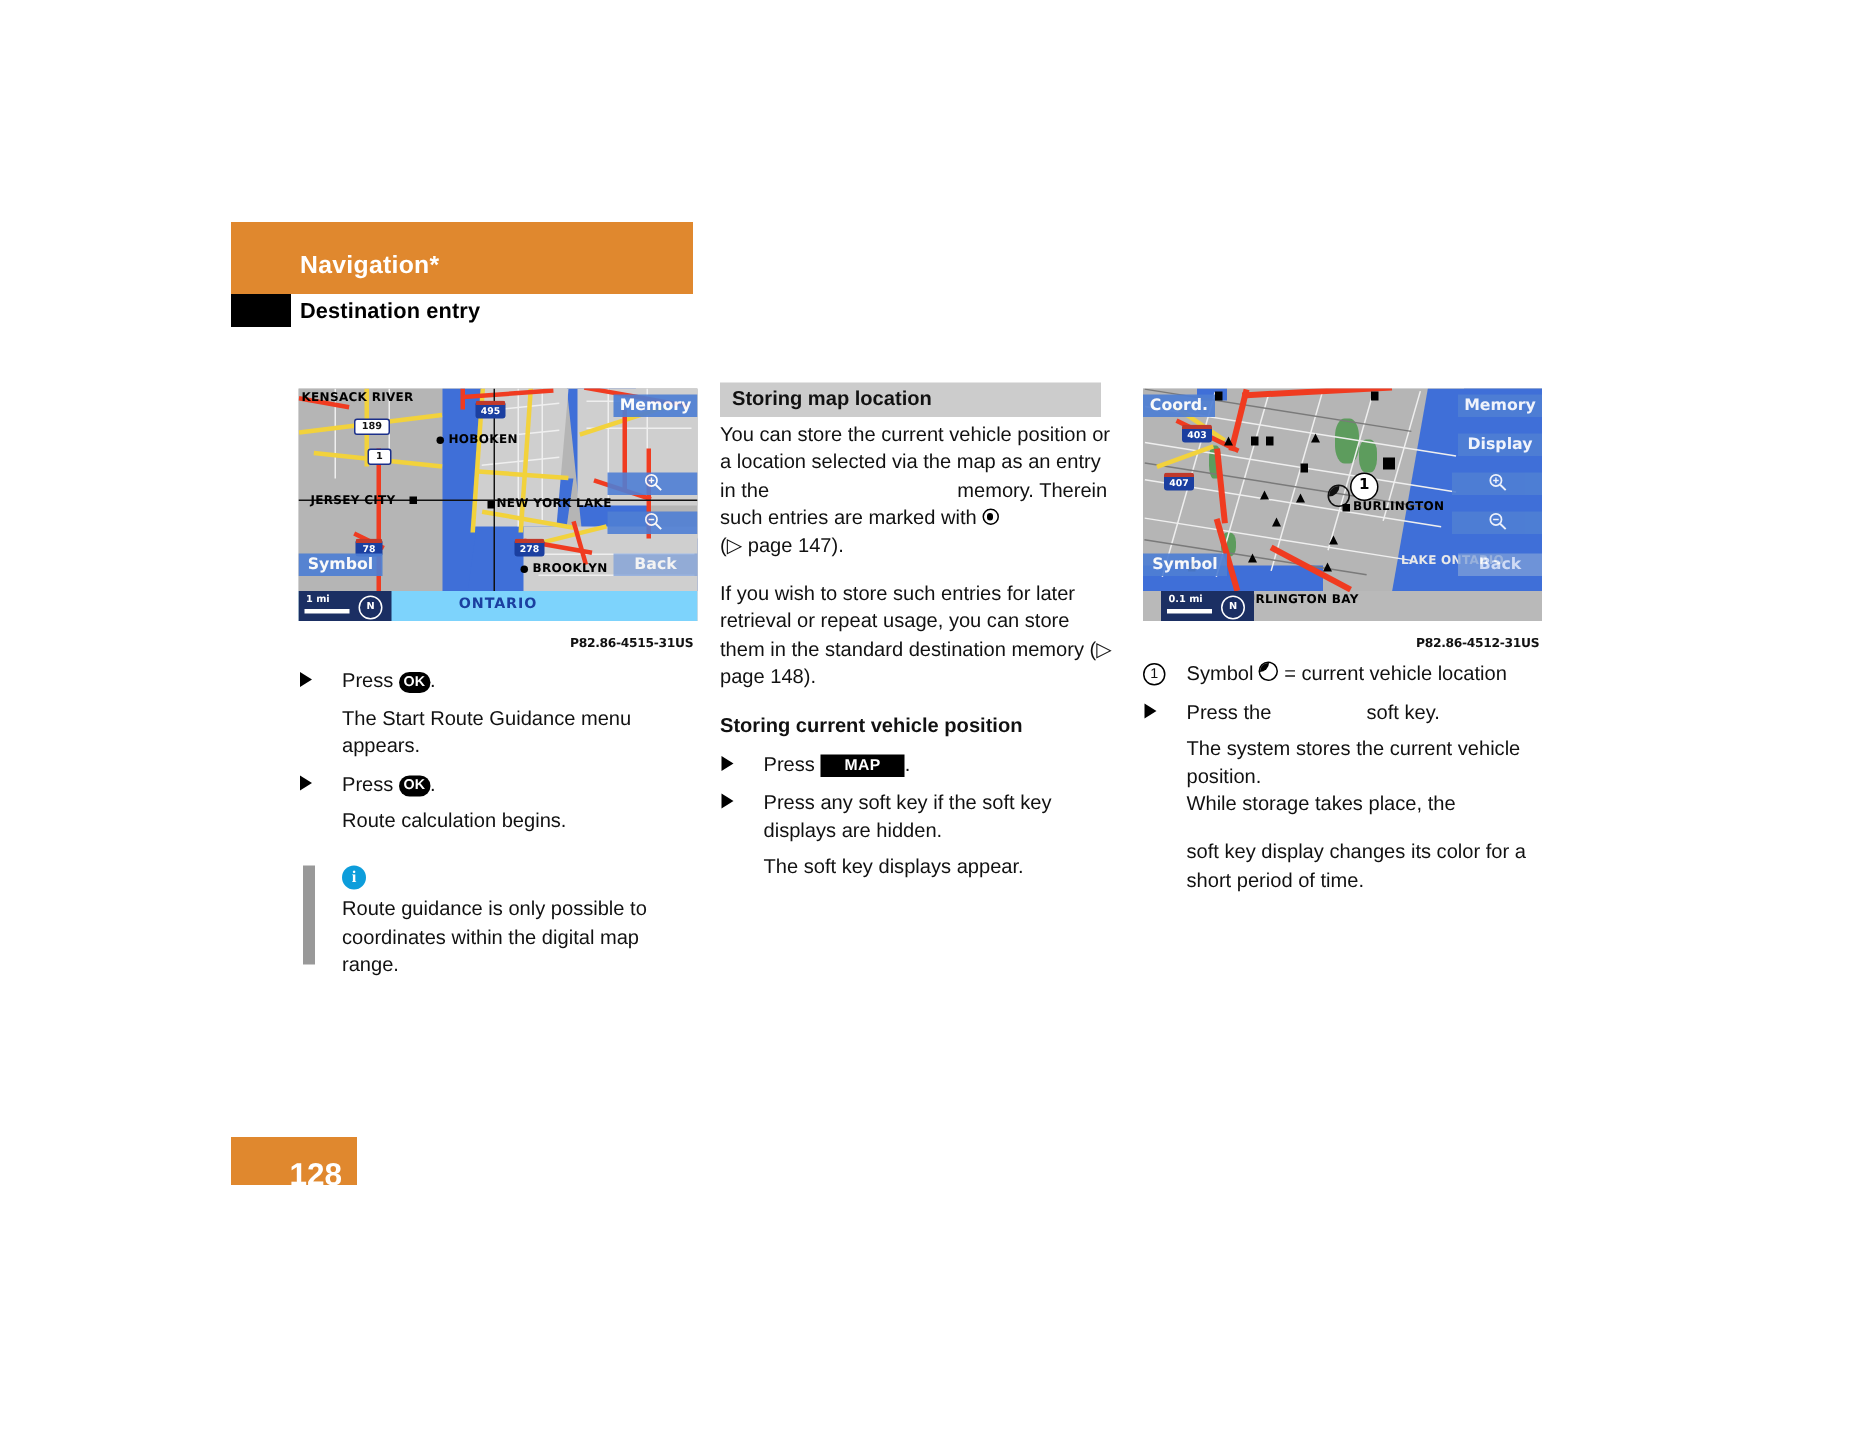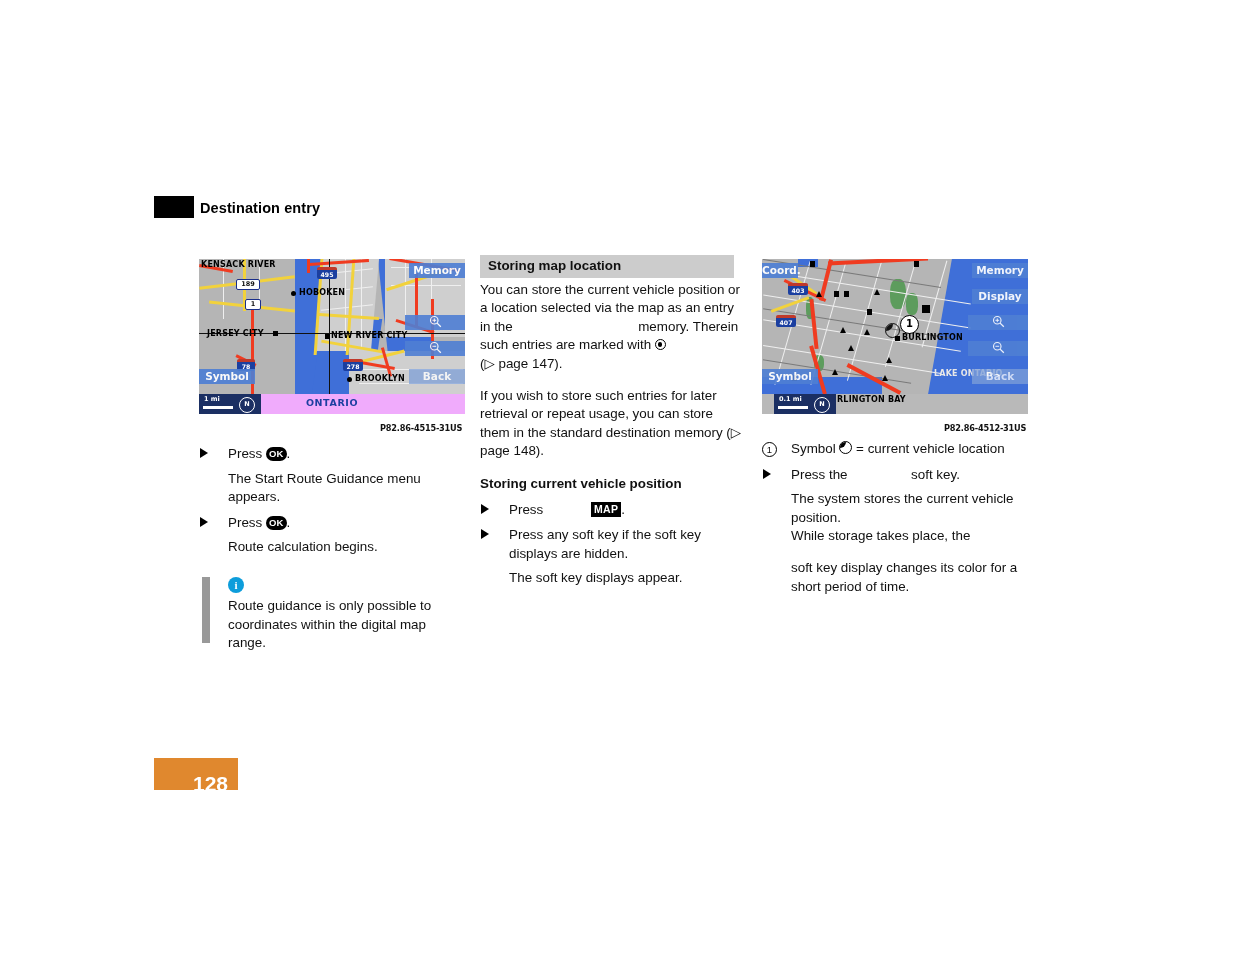--- a/index.html
+++ b/index.html
@@ -62,21 +62,21 @@
 
   
   .key-ok{
     display:inline-block;background:#000;color:#fff;border-radius:7px;
     font-size:9.5px;font-weight:bold;line-height:12px;
     padding:1px 3px 1px 3px;vertical-align:1px;letter-spacing:.2px;
   }
   .key-map{
     display:inline-block;background:#000;color:#fff;
     font-size:10.5px;font-weight:bold;line-height:13px;
-    padding:1px 3px;vertical-align:1px;letter-spacing:.3px;margin-left:44px;
+    padding:1px 16px;vertical-align:1px;letter-spacing:.3px;
   }
   .bullseye{
     display:inline-block;width:9px;height:9px;border-radius:50%;
     border:1.6px solid #000;background:#fff;position:relative;vertical-align:-1px;
   }
   .bullseye::after{
     content:"";position:absolute;left:1.6px;top:1.6px;width:4.6px;height:4.6px;
     border-radius:50%;background:#000;
   }
   .softkey-gap{display:inline-block;width:56px;}
@@ -146,21 +146,21 @@
     position:absolute;background:#4f7fd4;color:#fff;
     font-size:10.5px;font-weight:bold;font-family:"DejaVu Sans",sans-serif;
     text-align:center;line-height:15px;height:15px;opacity:.92;
   }
   .sk-dim{background:#7e9fd8;opacity:.75;}
   .skz{
     position:absolute;background:#4f7fd4;opacity:.9;height:15px;width:60px;
     color:#fff;font-size:11px;text-align:center;line-height:15px;
   }
   .botbar{
-    position:absolute;left:0;bottom:0;width:266px;height:20px;background:#f0abfc;
+    position:absolute;left:0;bottom:0;width:266px;height:20px;background:#7dd3fc;
   }
   .botbar .street{
     position:absolute;left:0;right:0;top:3px;text-align:center;
     color:#1b3fa0;font-size:9.5px;font-weight:bold;font-family:"DejaVu Sans",sans-serif;
     letter-spacing:.6px;
   }
   .scalebox{position:absolute;left:0;top:0;width:62px;height:20px;background:#1b2f63;}
   .scalebox .mi{
     position:absolute;left:5px;top:1px;color:#fff;font-size:6.5px;font-weight:bold;
     font-family:"DejaVu Sans",sans-serif;
@@ -190,20 +190,23 @@
     border-bottom-right-radius:9px;
   }
   .xhair-h{position:absolute;height:1px;background:#111;}
   .xhair-v{position:absolute;width:1px;background:#111;}
 </style>
 </head>
 <body>
 
 <div class="page">
 
+  <div class="hdr-orange">
+    <div class="ttl">Navigation*</div>
+  </div>
   <div class="hdr-black"></div>
   <div class="hdr-sub">Destination entry</div>
 
   <div class="shot shotL">
     <div class="mapbg">
 
       <div class="land" style="left:0;top:0;width:266px;height:135px;"></div>
 
       <div class="water" style="left:96px;top:0;width:26px;height:135px;"></div>
       <div class="water" style="left:118px;top:60px;width:60px;height:75px;transform:skewX(-8deg);"></div>
@@ -259,21 +262,21 @@
       <div class="shield" style="left:46px;top:40px;width:14px;">1</div>
       <div class="shield-i" style="left:38px;top:100px;width:18px;">78</div>
       <div class="shield-i" style="left:144px;top:100px;width:20px;">278</div>
 
       <div class="citylbl" style="left:2px;top:1px;">KENSACK RIVER</div>
       <div class="citydot" style="left:92px;top:32px;"></div>
       <div class="citylbl" style="left:100px;top:29px;">HOBOKEN</div>
       <div class="citylbl" style="left:8px;top:70px;">JERSEY CITY</div>
       <div class="citysq" style="left:74px;top:72px;"></div>
       <div class="citysq" style="left:126px;top:75px;"></div>
-      <div class="citylbl" style="left:132px;top:72px;">NEW RIVER CITY</div>
+      <div class="citylbl" style="left:132px;top:72px;">NEW YORK LAKE</div>
       <div class="citydot" style="left:148px;top:118px;"></div>
       <div class="citylbl" style="left:156px;top:115px;">BROOKLYN</div>
 
       <div class="sk" style="left:210px;top:4px;width:56px;">Memory</div>
       <div class="sk" style="left:0px;top:110px;width:56px;">Symbol</div>
       <div class="sk sk-dim" style="left:210px;top:110px;width:56px;">Back</div>
       <div class="skz" style="left:206px;top:56px;">
         <svg width="13" height="13" viewBox="0 0 16 16" style="vertical-align:-2px">
           <circle cx="6.5" cy="6.5" r="4.6" fill="none" stroke="#fff" stroke-width="1.4"></circle>
           <line x1="10" y1="10" x2="14.5" y2="14.5" stroke="#fff" stroke-width="1.6"></line>
@@ -356,21 +359,21 @@
       <div class="poi" style="left:160px;top:46px;width:8px;height:8px;"></div>
       <div class="poi" style="left:30px;top:116px;"></div>
 
       <div class="vehmark" style="left:123px;top:64px;"></div>
       <div class="num-cal" style="left:138px;top:56px;">1</div>
       <div class="citysq" style="left:133px;top:77px;"></div>
       <div class="citylbl" style="left:140px;top:74px;">BURLINGTON</div>
       <div class="citylbl" style="left:172px;top:110px;color:#e8e8e8;">LAKE ONTARIO</div>
       <div class="citylbl" style="left:62px;top:136px;">BURLINGTON BAY</div>
 
-      <div class="sk" style="left:0px;top:4px;width:36px;">Coord.</div>
+      <div class="sk" style="left:0px;top:4px;width:48px;">Coord.</div>
       <div class="sk" style="left:210px;top:4px;width:56px;">Memory</div>
       <div class="sk" style="left:210px;top:30px;width:56px;">Display</div>
       <div class="sk" style="left:0px;top:110px;width:56px;">Symbol</div>
       <div class="sk sk-dim" style="left:210px;top:110px;width:56px;">Back</div>
       <div class="skz" style="left:206px;top:56px;">
         <svg width="13" height="13" viewBox="0 0 16 16" style="vertical-align:-2px">
           <circle cx="6.5" cy="6.5" r="4.6" fill="none" stroke="#fff" stroke-width="1.4"></circle>
           <line x1="10" y1="10" x2="14.5" y2="14.5" stroke="#fff" stroke-width="1.6"></line>
           <line x1="4.2" y1="6.5" x2="8.8" y2="6.5" stroke="#fff" stroke-width="1.2"></line>
           <line x1="6.5" y1="4.2" x2="6.5" y2="8.8" stroke="#fff" stroke-width="1.2"></line>

